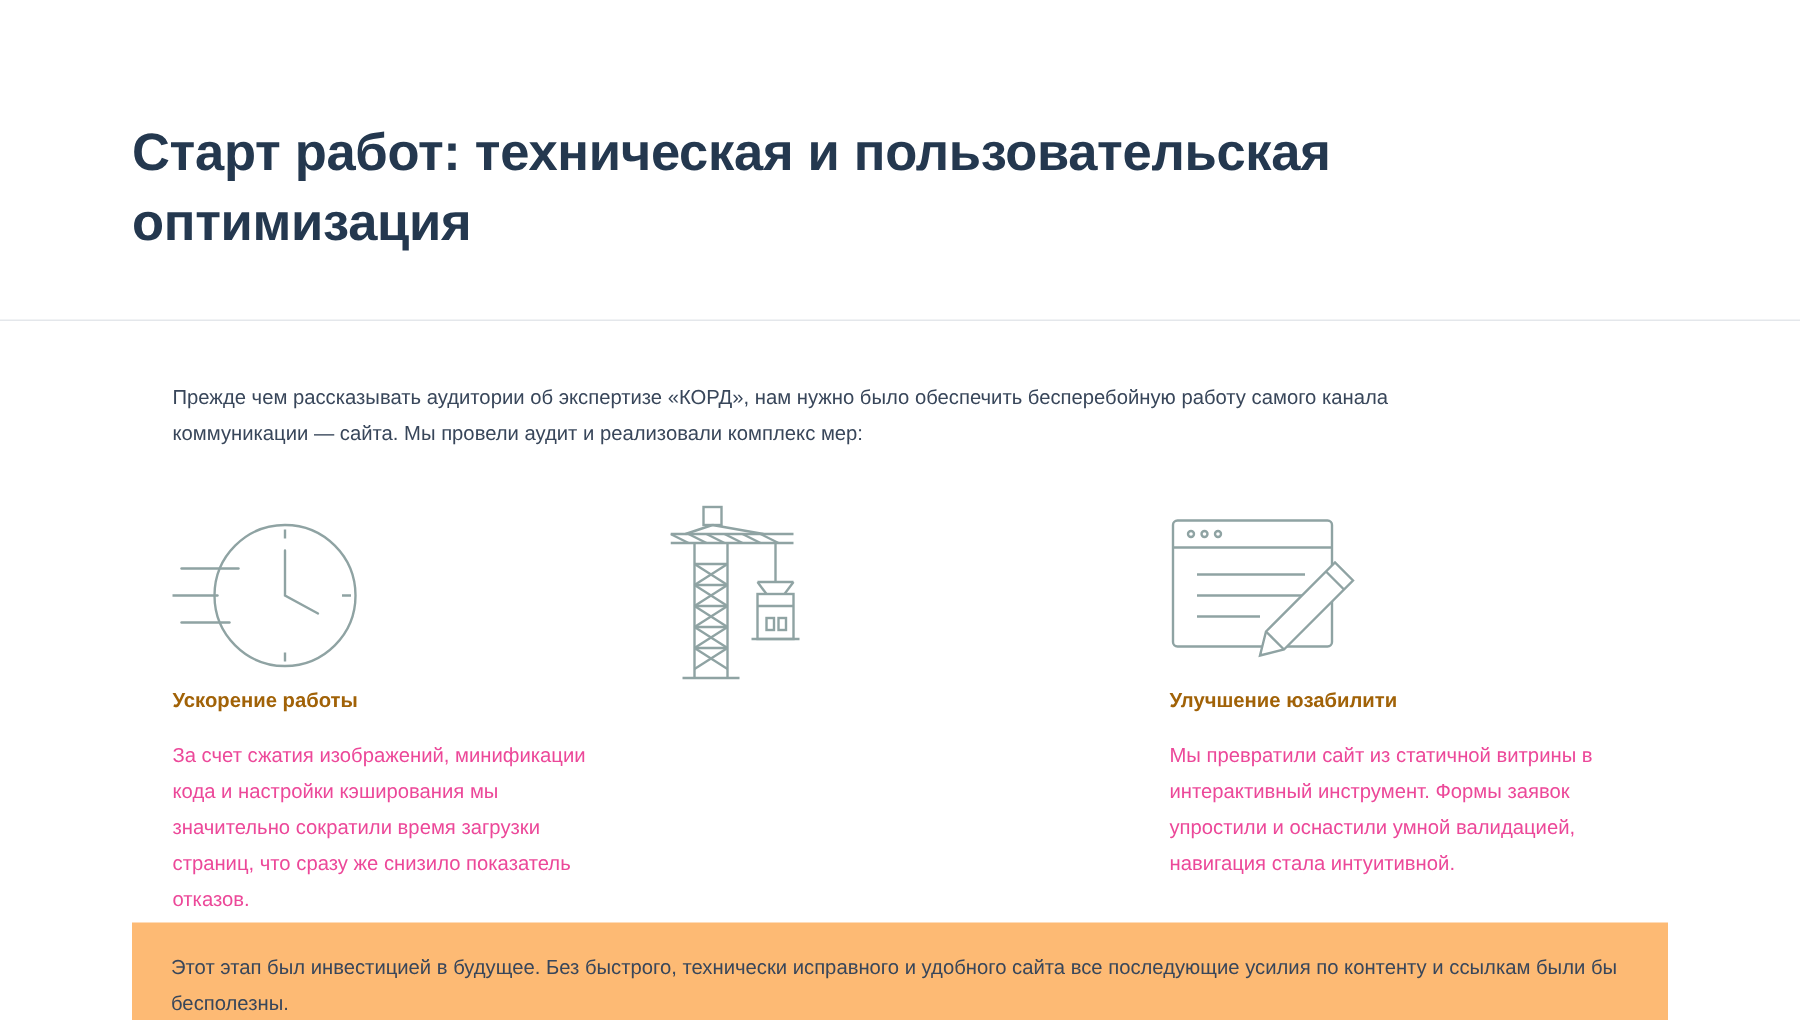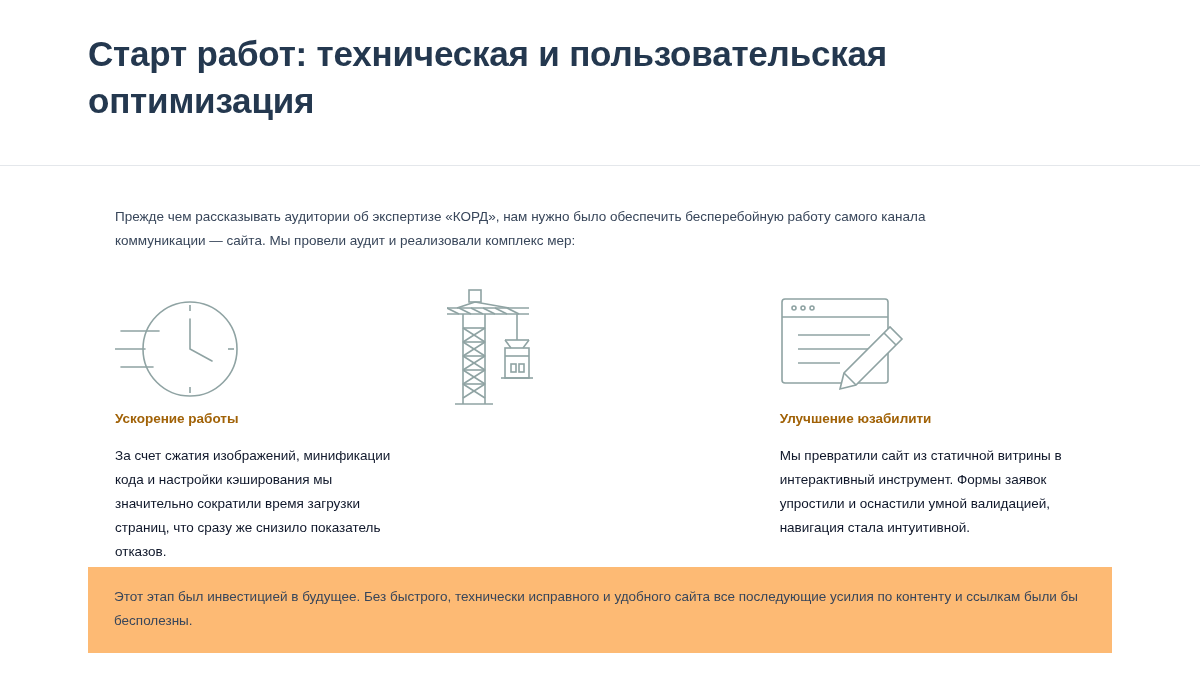--- a/index.html
+++ b/index.html
@@ -17,20 +17,21 @@
   .page {
     position: relative;
     width: 1200px;
     height: 680px;
     box-sizing: border-box;
   }
   .header {
     padding: 30px 88px 0 88px;
     box-sizing: border-box;
     height: 165px;
+    margin-top: 48px;
   }
   .page-title {
     font-size: 35px;
     line-height: 47px;
     font-weight: bold;
     color: #24384f;
     letter-spacing: -0.2px;
     margin: 0;
     max-width: 930px;
   }
@@ -72,21 +73,21 @@
   }
   .card-title {
     font-size: 13.5px;
     font-weight: bold;
     color: #a16207;
     margin: 0 0 18px 0;
   }
   .card-body {
     font-size: 13.5px;
     line-height: 24px;
-    color: #0f172a;
+    color: #ec4899;
     margin: 0;
   }
   .callout {
     position: absolute;
     left: 88px;
     top: 567px;
     width: 1024px;
     box-sizing: border-box;
     background: #fdba74;
     padding: 18px 26px 20px 26px;

